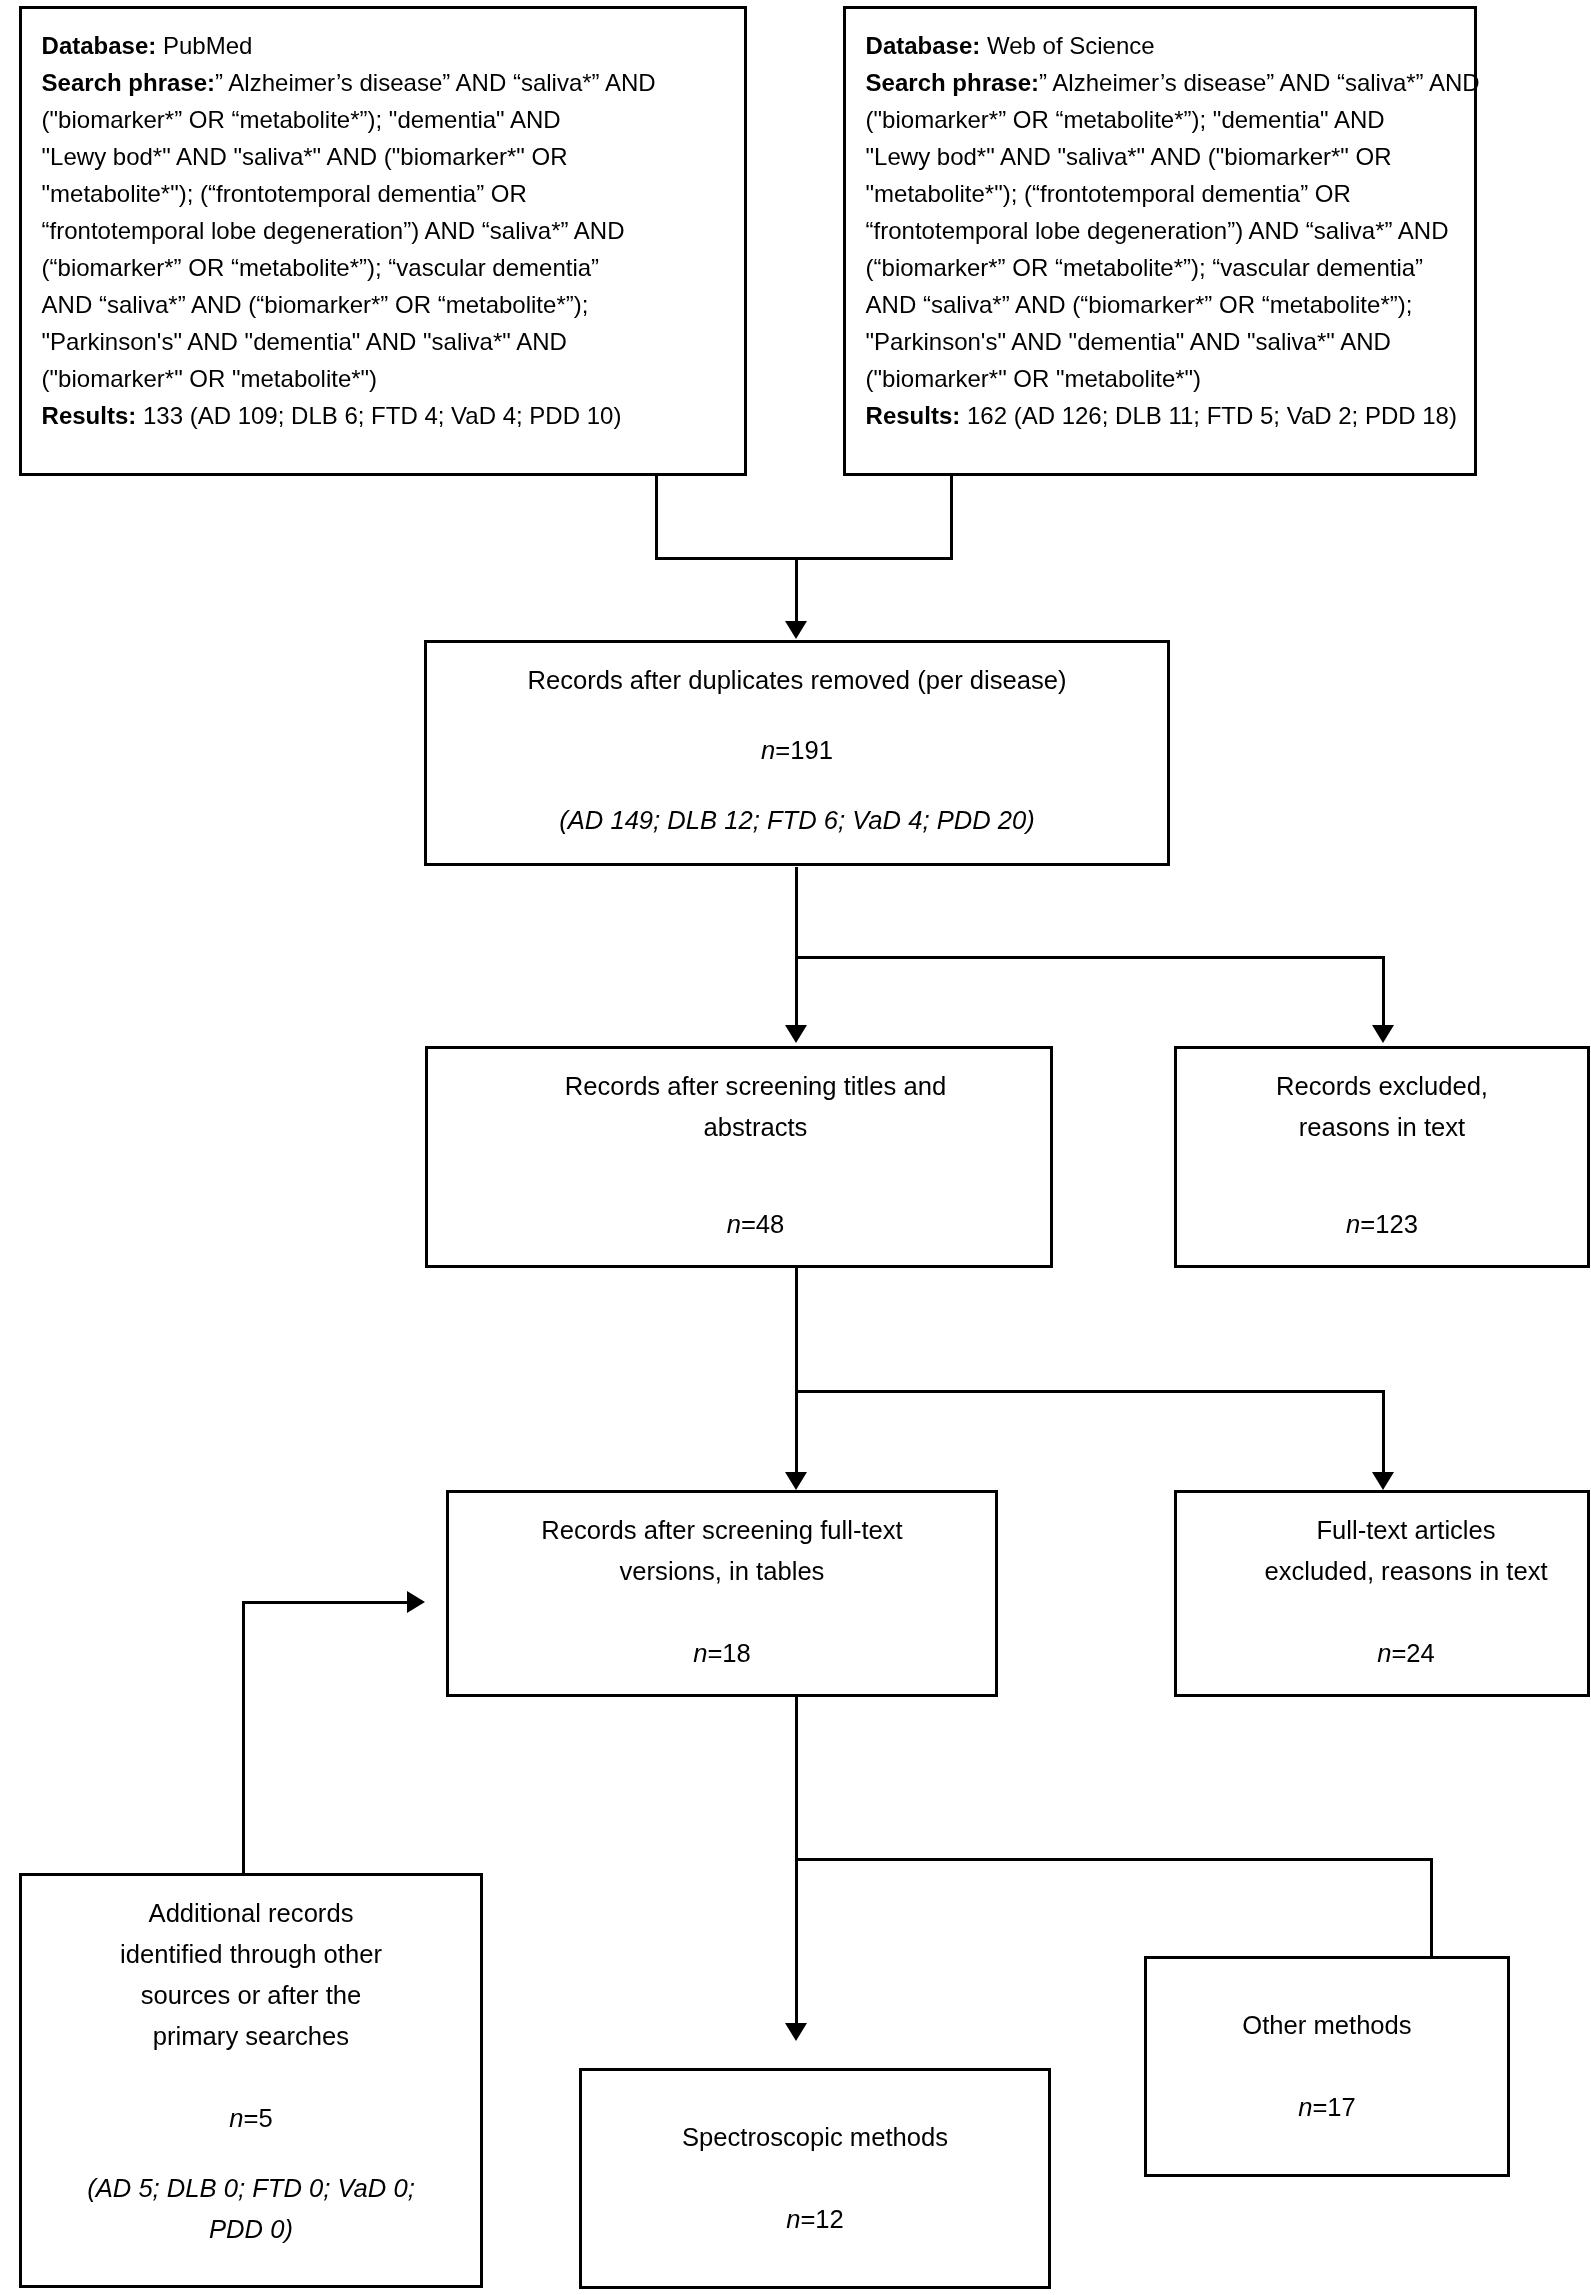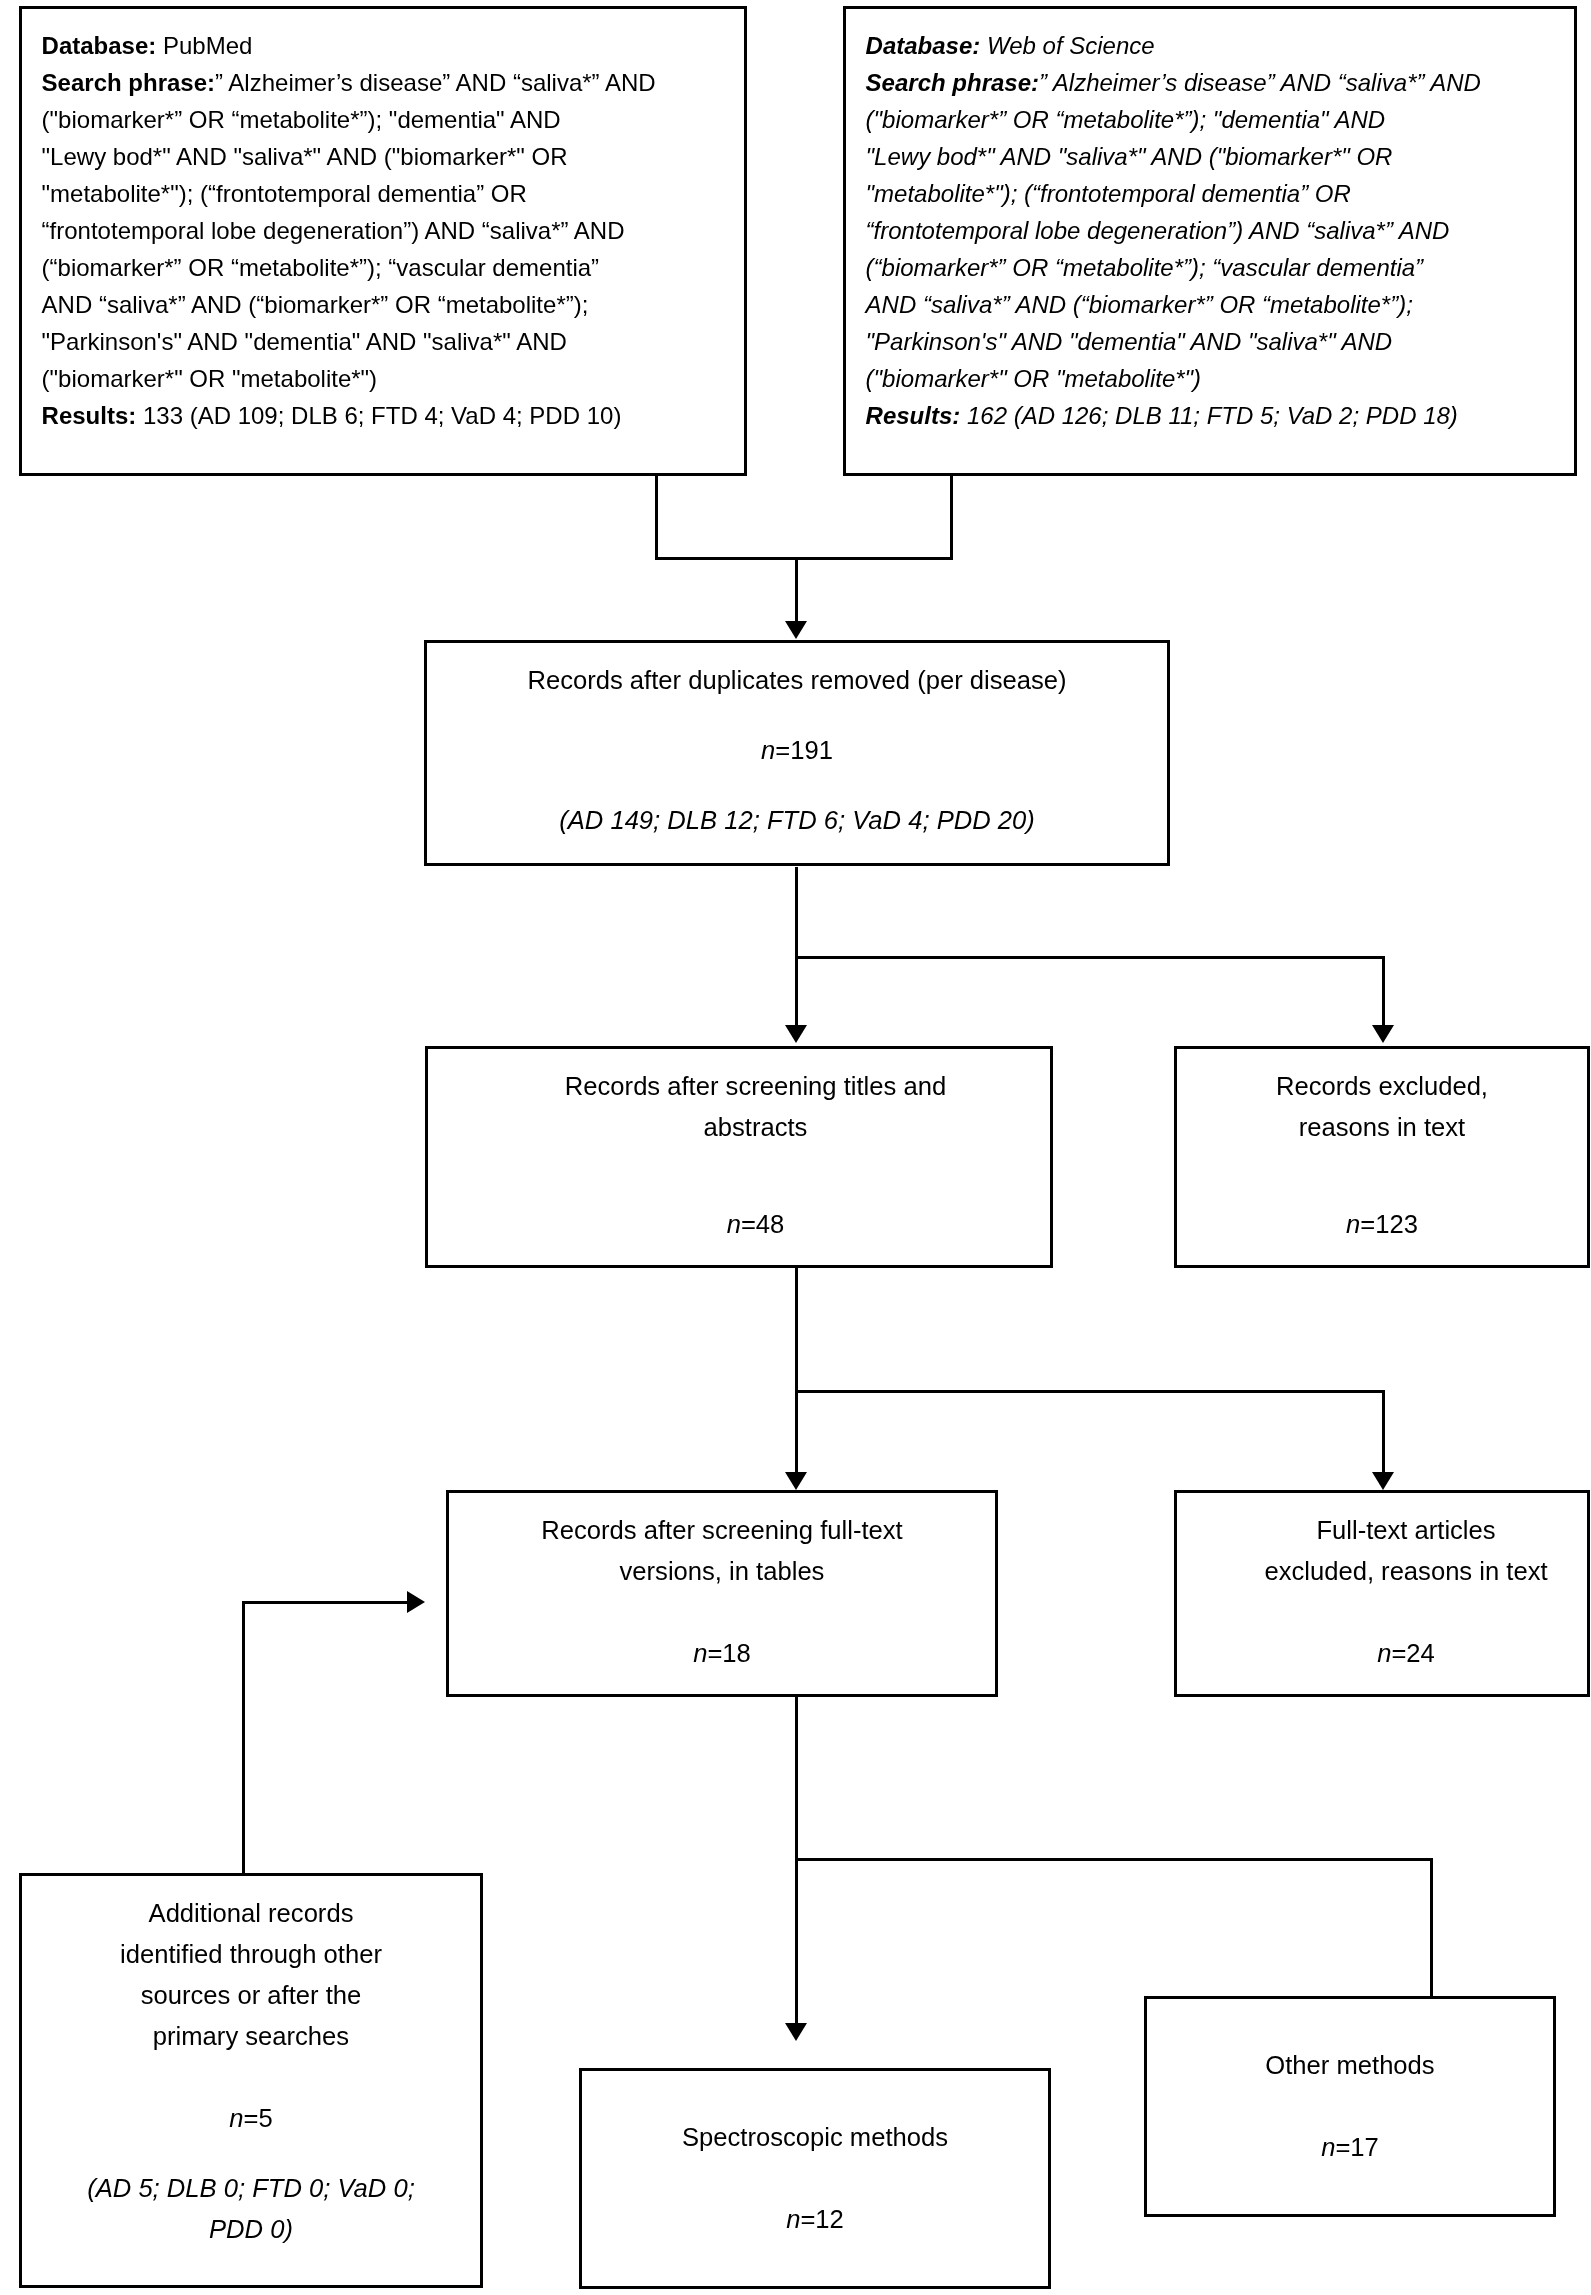--- a/index.html
+++ b/index.html
@@ -154,21 +154,21 @@
       <div class="src-line">AND “saliva*” AND (“biomarker*” OR “metabolite*”);</div>
       <div class="src-line">"Parkinson's" AND "dementia" AND "saliva*" AND</div>
       <div class="src-line">("biomarker*" OR "metabolite*")</div>
       <div class="src-line">
         <b>Results:</b>
         <span>133 (AD 109; DLB 6; FTD 4; VaD 4; PDD 10)</span>
       </div>
     </div>
   </div>
 
-  <div class="box src-box" style="left:843px; top:6px; width:734px; height:470px;font-style:italic;">
+  <div class="box src-box" style="left:843px; top:6px; width:634px; height:470px;">
     <div class="box-inner">
       <div class="src-line">
         <b>Database:</b>
         <span>Web of Science</span>
       </div>
       <div class="src-line">
         <b>Search phrase:</b><span>” Alzheimer’s disease” AND “saliva*” AND</span>
       </div>
       <div class="src-line">("biomarker*” OR “metabolite*”); "dementia" AND</div>
       <div class="src-line">"Lewy bod*" AND "saliva*" AND ("biomarker*" OR</div>
@@ -261,21 +261,21 @@
     <div class="box-inner">
       <div class="gap-sm"></div>
       <div class="flow-title">Spectroscopic methods</div>
       <div class="gap-md"></div>
       <div class="flow-n">
         <i>n</i><span>=12</span>
       </div>
     </div>
   </div>
 
-  <div class="box flow-box" style="left:1144px; top:1996px; width:412px; height:221px;">
+  <div class="box flow-box" style="left:1144px; top:1956px; width:366px; height:221px;">
     <div class="box-inner">
       <div class="gap-sm"></div>
       <div class="flow-title">Other methods</div>
       <div class="gap-md"></div>
       <div class="flow-n">
         <i>n</i><span>=17</span>
       </div>
     </div>
   </div>
 

